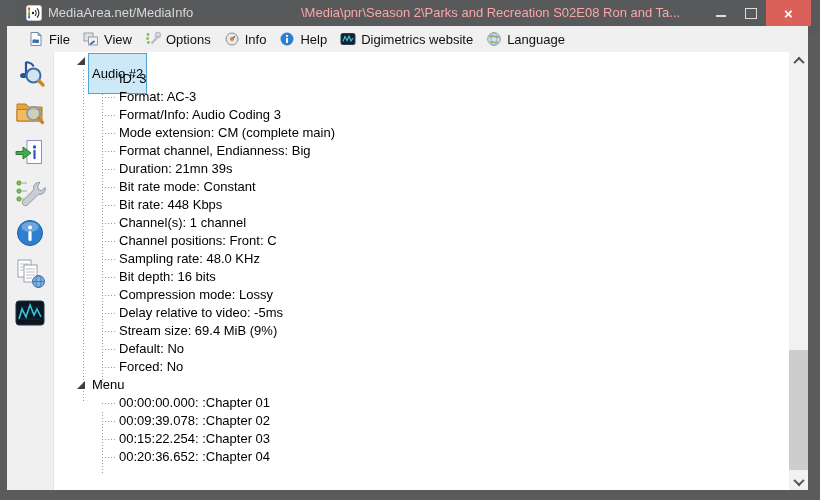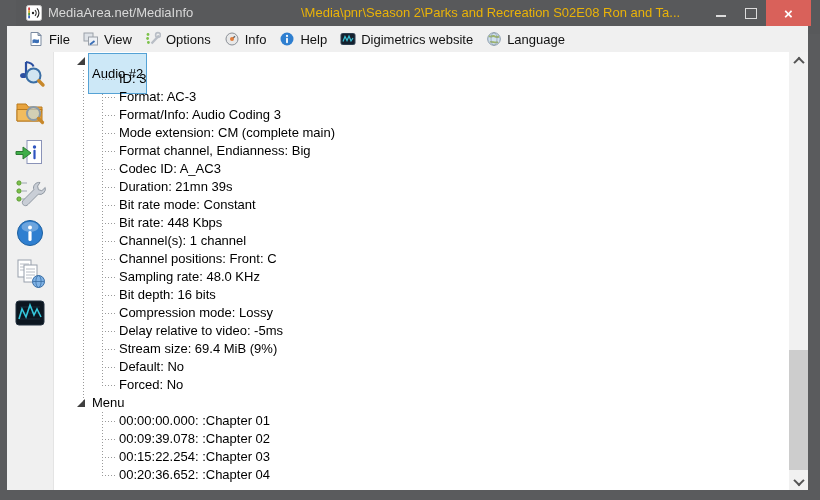--- a/index.html
+++ b/index.html
@@ -3,21 +3,21 @@
 <meta charset="utf-8">
 <style>
   html,body{margin:0;padding:0;}
   body{width:820px;height:500px;overflow:hidden;font-family:"Liberation Sans",sans-serif;background:#3c3d3f;}
   .window{position:relative;width:820px;height:500px;background:#5a5b5d;}
 
   
   .titlebar{position:absolute;top:0;left:16px;right:0;height:34px;background:#58595b;color:#d8d8d8;font-size:13px;}
   .app-icon{position:absolute;left:10px;top:5px;width:16px;height:16px;}
   .app-title{position:absolute;left:32px;top:5px;white-space:nowrap;}
-  .doc-title{position:absolute;left:285px;top:5px;white-space:nowrap;color:#eab308;}
+  .doc-title{position:absolute;left:285px;top:5px;white-space:nowrap;color:#fca5a5;}
   .controls{position:absolute;right:9px;top:0;height:26px;display:flex;align-items:stretch;}
   .cap-btn{width:30px;display:flex;align-items:center;justify-content:center;}
   .glyph-min{width:10px;height:2px;background:#dcdcdc;margin-top:6px;}
   .glyph-max{width:10px;height:9px;border:1px solid #dcdcdc;background:transparent;}
   .btn-close{width:45px;background:#d9615a;color:#ffffff;display:flex;align-items:center;justify-content:center;font-size:15px;font-weight:bold;}
 
   
   .menubar{position:absolute;top:26px;left:7px;right:12px;height:26px;background:#f0f0f0;display:flex;align-items:center;padding-left:16px;font-size:13px;color:#101010;}
   .menu-item{display:flex;align-items:center;gap:5px;padding:0 8px 0 5px;height:100%;cursor:default;}
   .mi{width:16px;height:16px;flex:0 0 auto;}
@@ -208,21 +208,20 @@
       </div>
     </div>
 
     <div class="tree-wrap">
         <div class="trow"><span class="tri"></span><span class="tlabel d0 selected">Audio #2</span></div>
         <div class="trow"><span class="hconn"></span><span class="tlabel d1">ID: 3</span></div>
         <div class="trow"><span class="hconn"></span><span class="tlabel d1">Format: AC-3</span></div>
         <div class="trow"><span class="hconn"></span><span class="tlabel d1">Format/Info: Audio Coding 3</span></div>
         <div class="trow"><span class="hconn"></span><span class="tlabel d1">Mode extension: CM (complete main)</span></div>
         <div class="trow"><span class="hconn"></span><span class="tlabel d1">Format channel, Endianness: Big</span></div>
-        <div class="trow"><span class="hconn"></span><span class="tlabel d1">Codec ID: A_AC3</span></div>
         <div class="trow"><span class="hconn"></span><span class="tlabel d1">Duration: 21mn 39s</span></div>
         <div class="trow"><span class="hconn"></span><span class="tlabel d1">Bit rate mode: Constant</span></div>
         <div class="trow"><span class="hconn"></span><span class="tlabel d1">Bit rate: 448 Kbps</span></div>
         <div class="trow"><span class="hconn"></span><span class="tlabel d1">Channel(s): 1 channel</span></div>
         <div class="trow"><span class="hconn"></span><span class="tlabel d1">Channel positions: Front: C</span></div>
         <div class="trow"><span class="hconn"></span><span class="tlabel d1">Sampling rate: 48.0 KHz</span></div>
         <div class="trow"><span class="hconn"></span><span class="tlabel d1">Bit depth: 16 bits</span></div>
         <div class="trow"><span class="hconn"></span><span class="tlabel d1">Compression mode: Lossy</span></div>
         <div class="trow"><span class="hconn"></span><span class="tlabel d1">Delay relative to video: -5ms</span></div>
         <div class="trow"><span class="hconn"></span><span class="tlabel d1">Stream size: 69.4 MiB (9%)</span></div>

